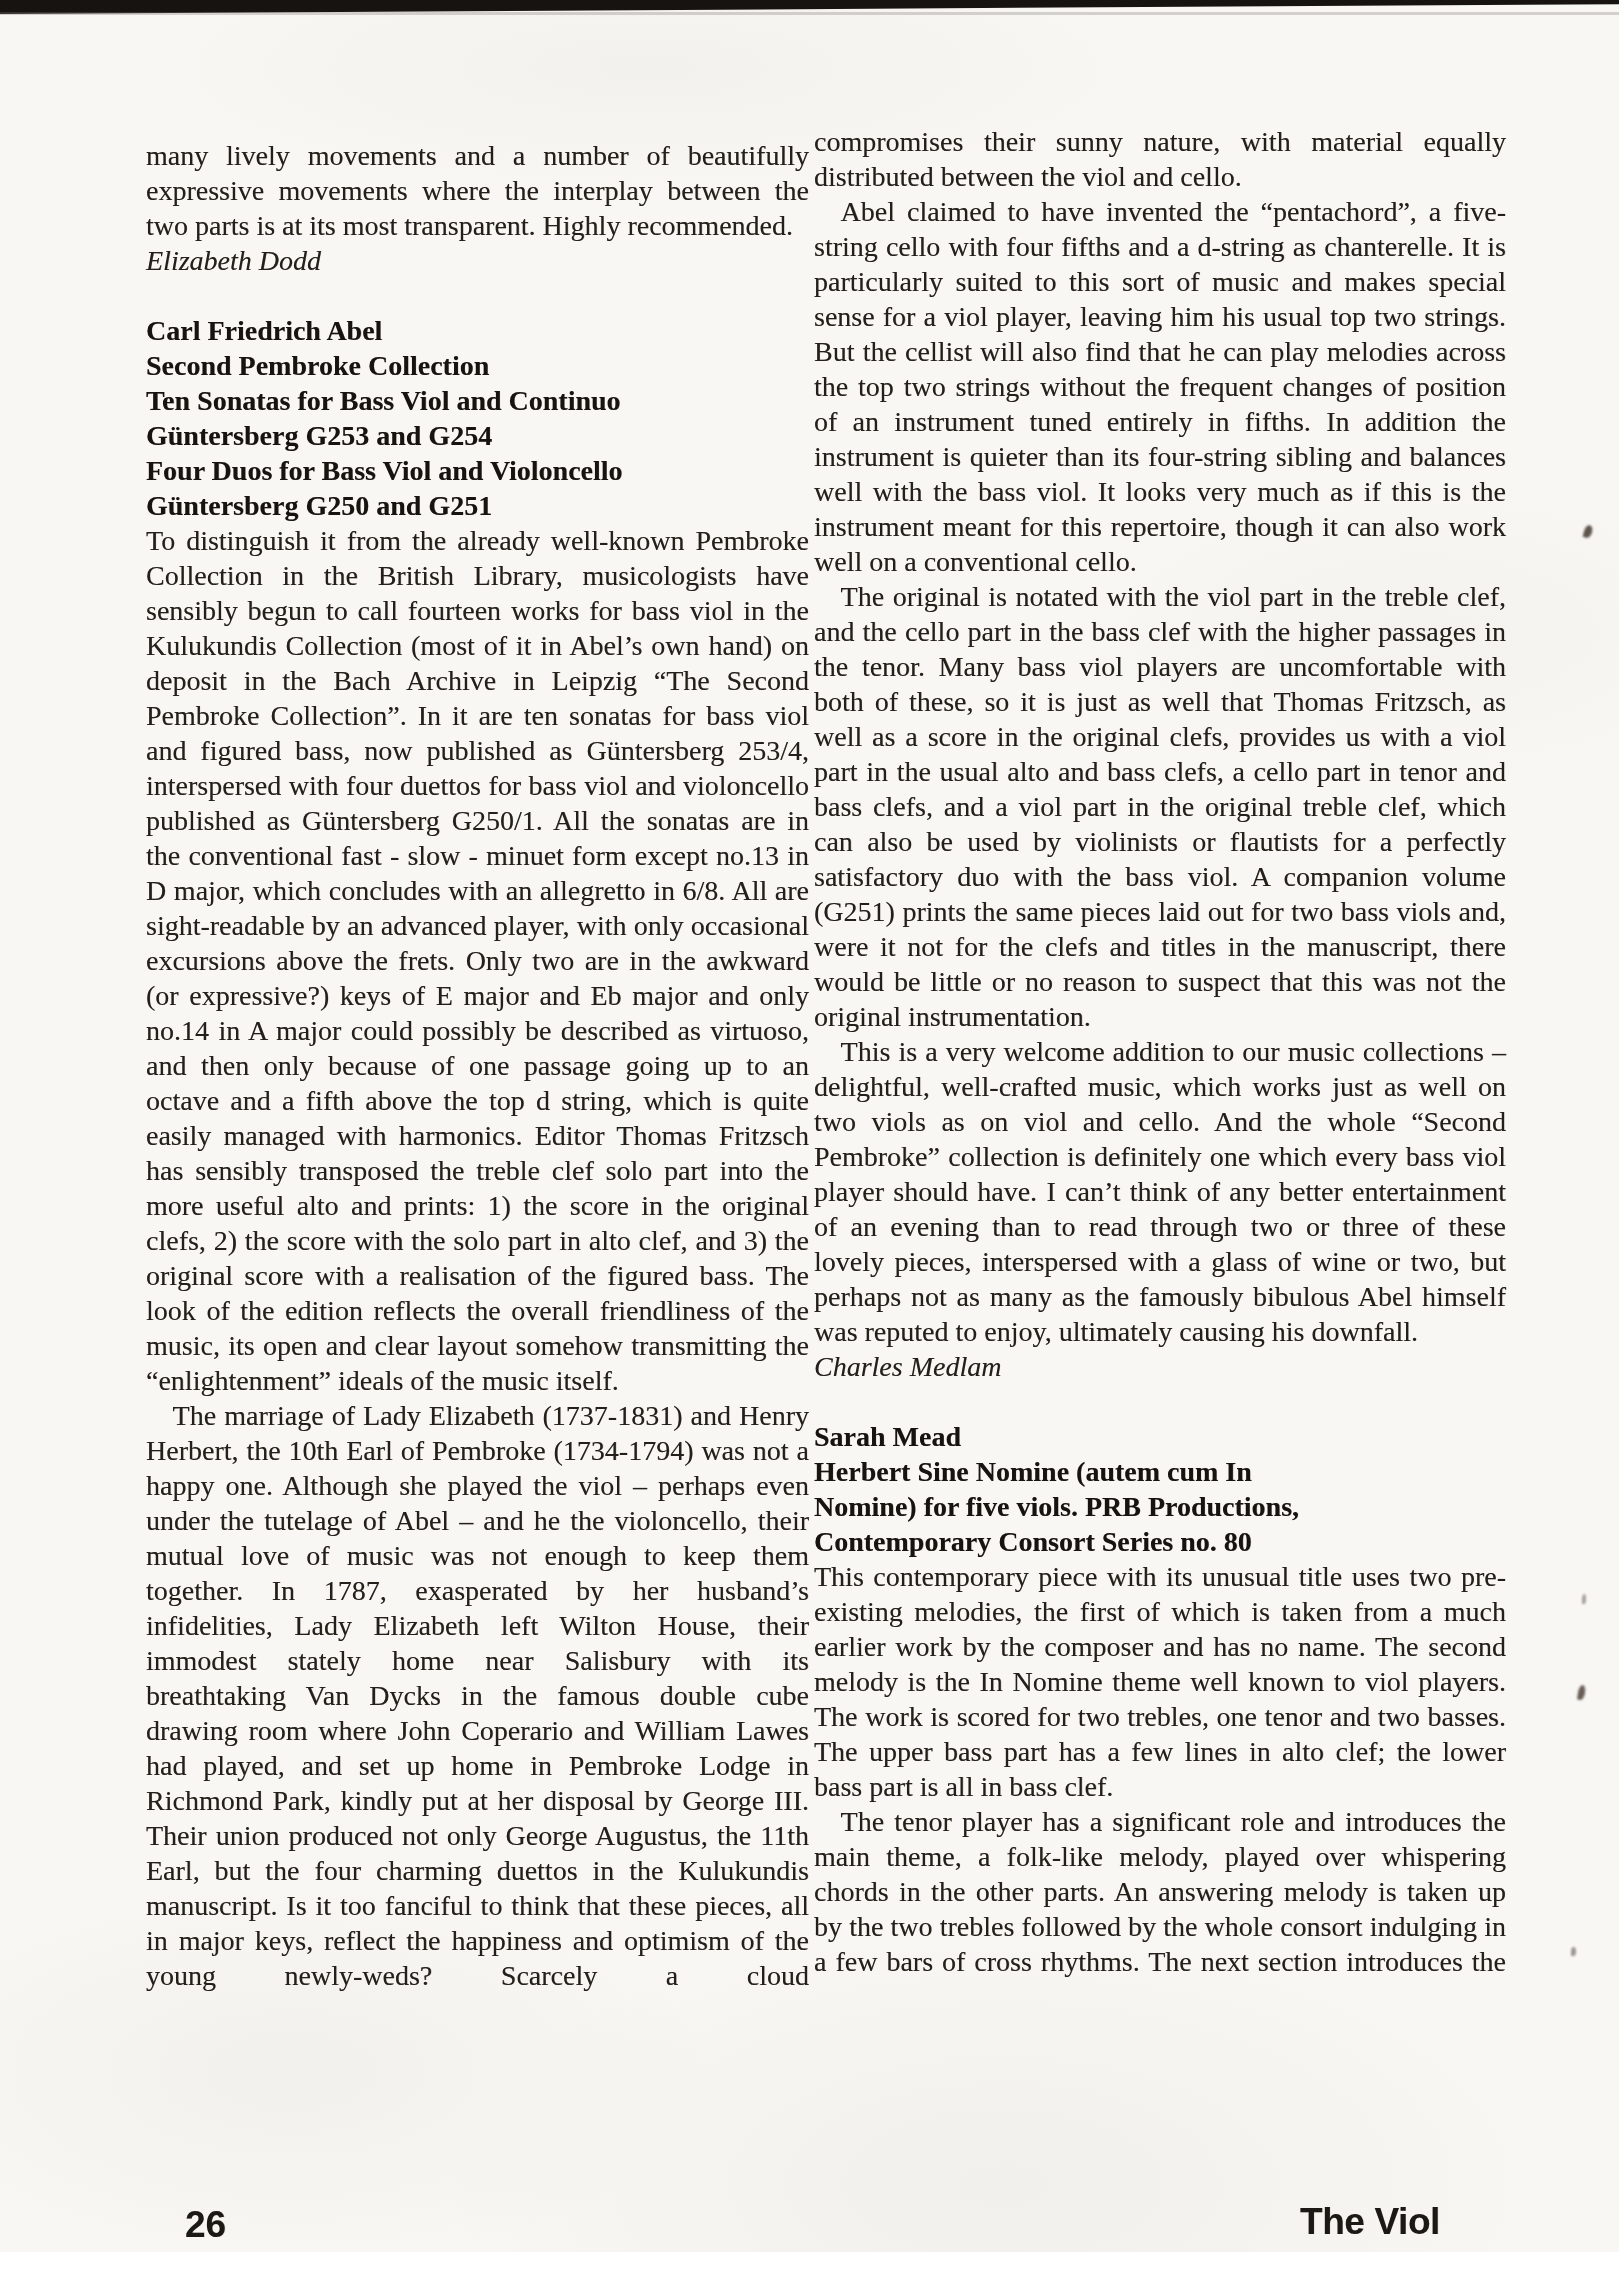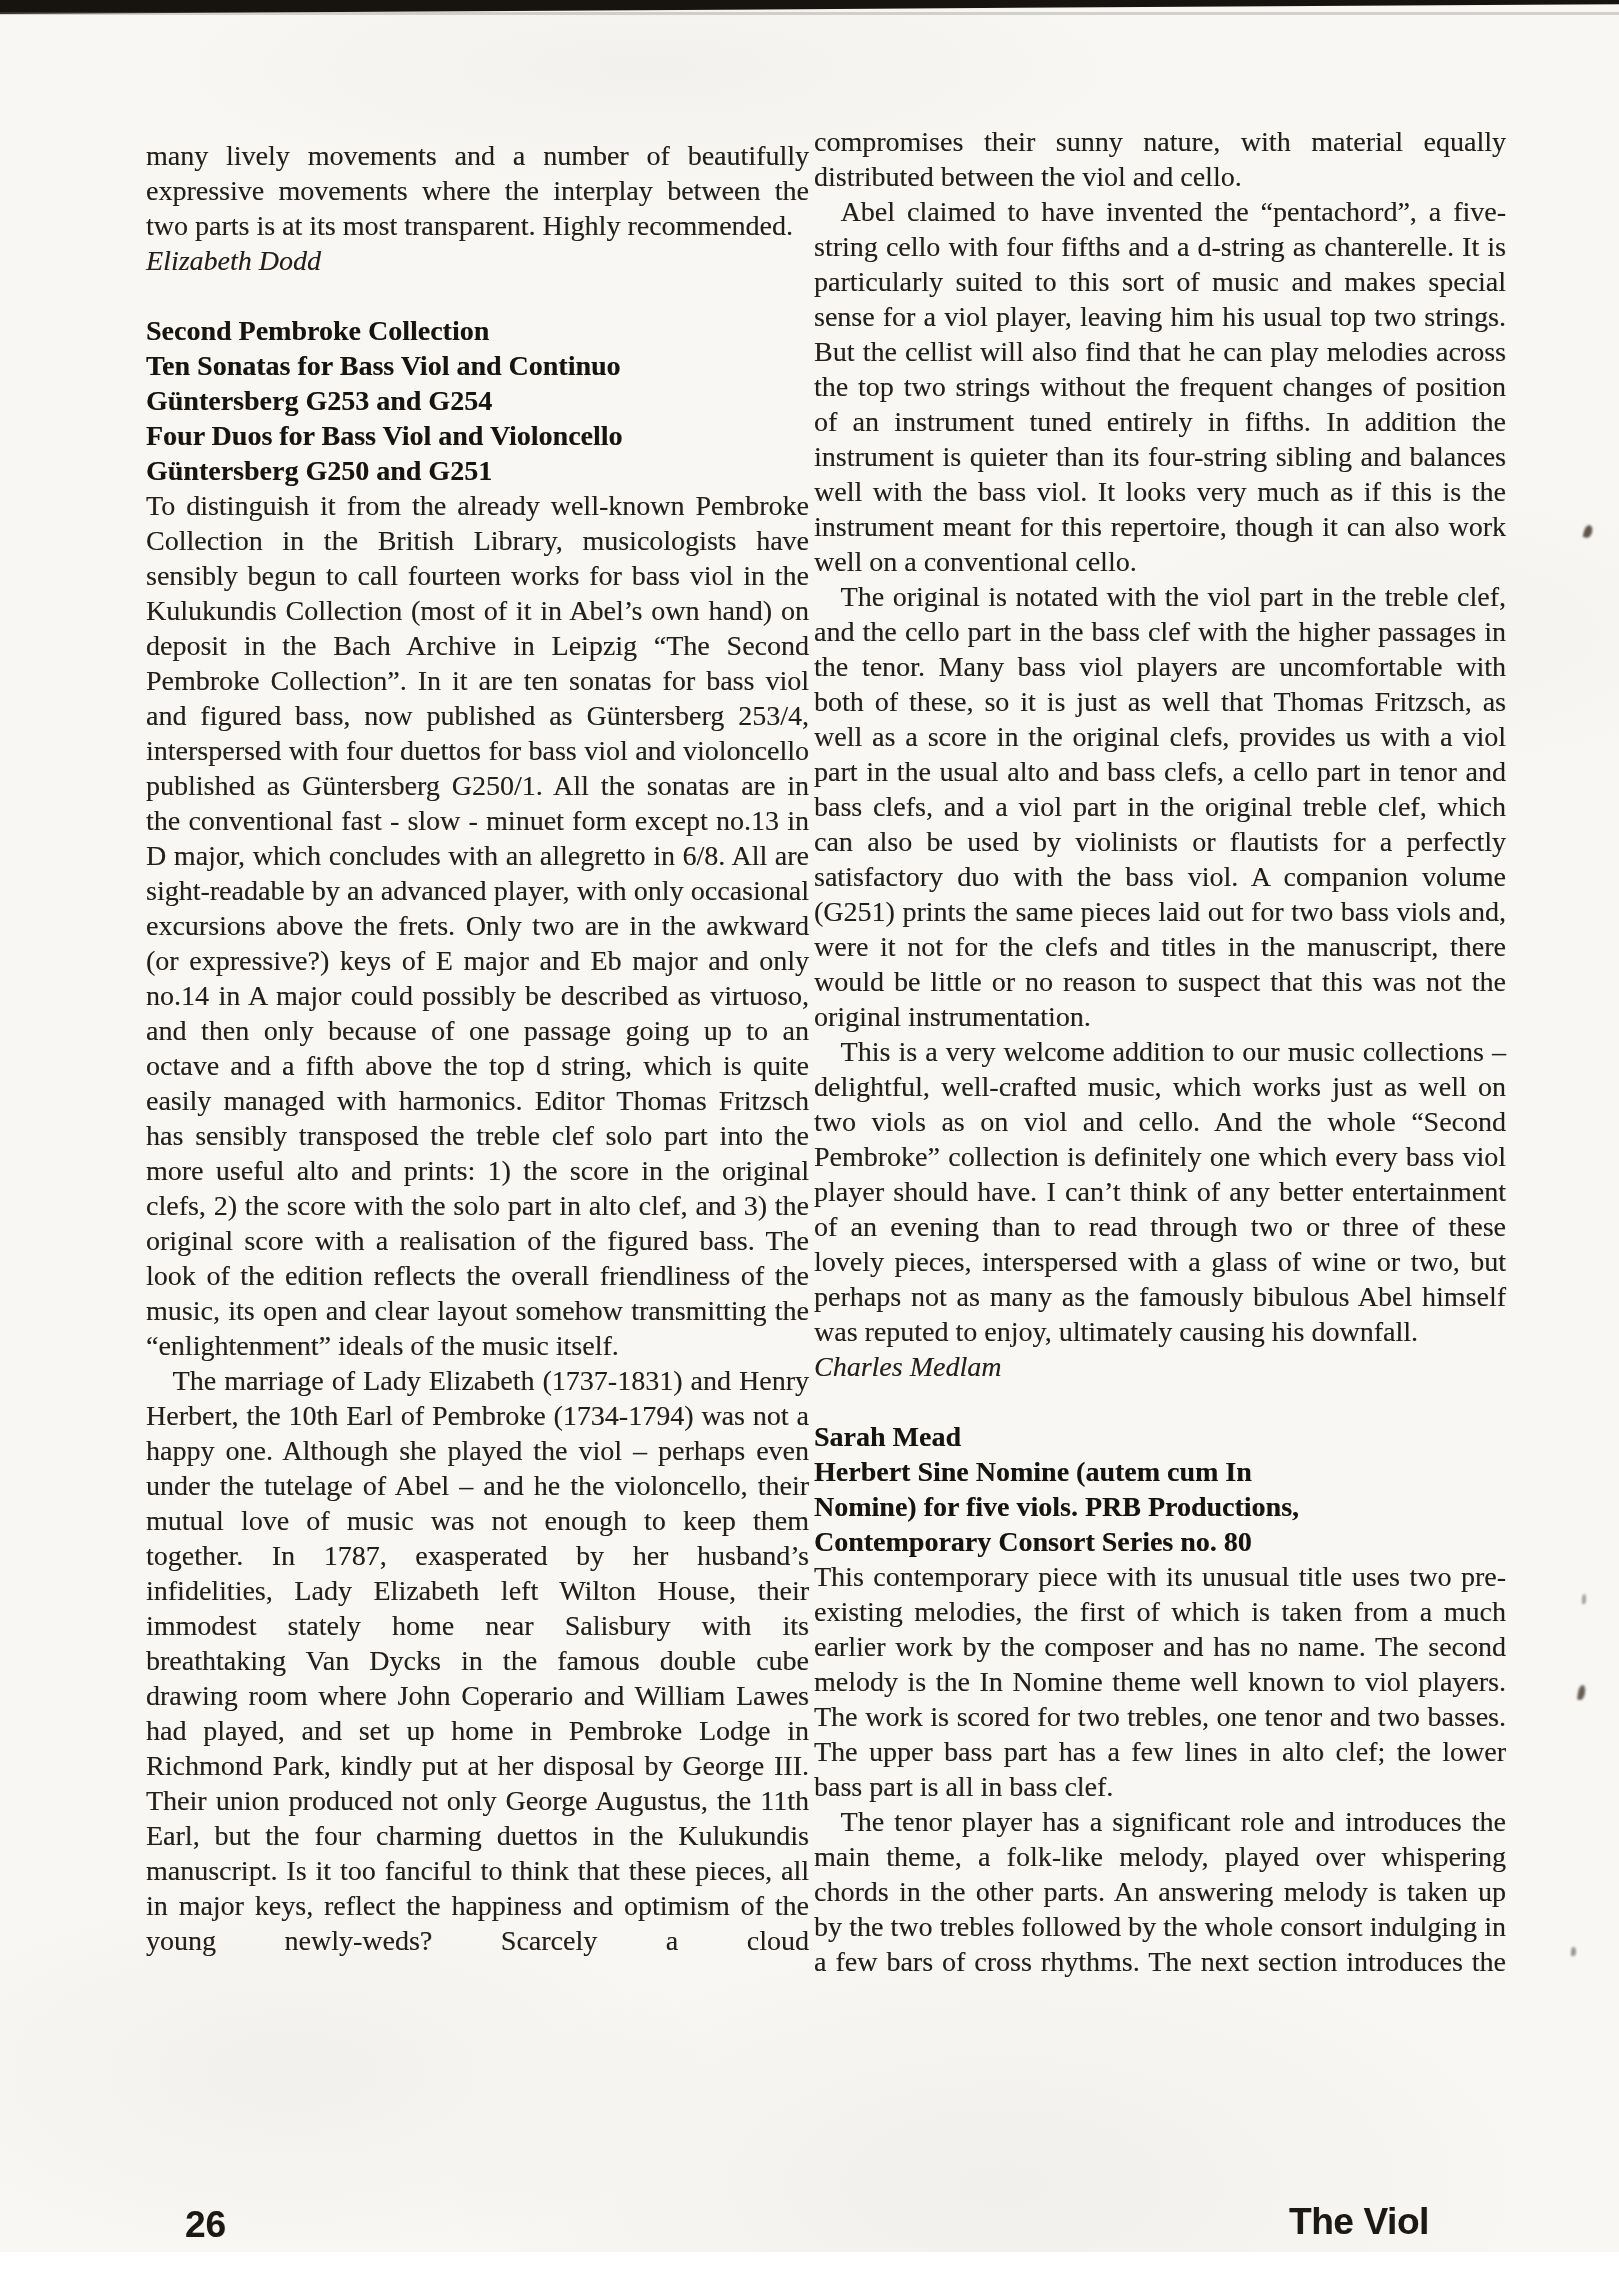--- a/index.html
+++ b/index.html
@@ -47,21 +47,21 @@
   .heading-block div { text-align: left; }
   .footer-num, .footer-journal {
     position: absolute;
     font-family: "Liberation Sans", "DejaVu Sans", sans-serif;
     font-weight: bold;
     font-size: 37px;
     color: #1c1813;
     text-shadow: 0.3px 0.3px 0.5px rgba(45, 40, 34, 0.35);
   }
   .footer-num { left: 149px; top: 2204px; margin-left: 36px; }
-  .footer-journal { right: 190px; top: 2201px; letter-spacing: -0.4px; }
+  .footer-journal { right: 179px; top: 2201px; letter-spacing: -0.4px; }
   .speck {
     position: absolute;
     background: #46392f;
     border-radius: 60% 50% 55% 10%;
     filter: blur(0.9px);
   }
   .speck-1 { left: 1584px; top: 525px;  width: 8px;  height: 13.3px; transform: rotate(14deg); opacity: 0.85; }
   .speck-2 { left: 1582px; top: 1594px; width: 3.5px;  height: 9.8px; opacity: 0.45; }
   .speck-3 { left: 1578px; top: 1685px; width: 7px;  height: 15px; transform: rotate(8deg); opacity: 0.8; }
   .speck-4 { left: 1571px; top: 1947px; width: 5.3px;  height: 8.9px; opacity: 0.5; }
@@ -71,20 +71,21 @@
 
 <div class="page">
 
   <div class="topbar"></div>
   <div class="topbar-underline"></div>
 
   <div class="col col-left">
     <p class="body">many lively movements and a number of beautifully expressive movements where the interplay between the two parts is at its most transparent. Highly recommended.</p>
     <p class="sig">Elizabeth Dodd</p>
     <div class="heading-block">
+      <div>Carl Friedrich Abel</div>
       <div>Second Pembroke Collection</div>
       <div>Ten Sonatas for Bass Viol and Continuo</div>
       <div>Güntersberg G253 and G254</div>
       <div>Four Duos for Bass Viol and Violoncello</div>
       <div>Güntersberg G250 and G251</div>
     </div>
     <p class="body">To distinguish it from the already well-known Pembroke Collection in the British Library, musicologists have sensibly begun to call fourteen works for bass viol in the Kulukundis Collection (most of it in Abel’s own hand) on deposit in the Bach Archive in Leipzig “The Second Pembroke Collection”. In it are ten sonatas for bass viol and figured bass, now published as Güntersberg 253/4, interspersed with four duettos for bass viol and violoncello published as Güntersberg G250/1. All the sonatas are in the conventional fast - slow - minuet form except no.13 in D major, which concludes with an allegretto in 6/8. All are sight-readable by an advanced player, with only occasional excursions above the frets. Only two are in the awkward (or expressive?) keys of E major and Eb major and only no.14 in A major could possibly be described as virtuoso, and then only because of one passage going up to an octave and a fifth above the top d string, which is quite easily managed with harmonics. Editor Thomas Fritzsch has sensibly transposed the treble clef solo part into the more useful alto and prints: 1) the score in the original clefs, 2) the score with the solo part in alto clef, and 3) the original score with a realisation of the figured bass. The look of the edition reflects the overall friendliness of the music, its open and clear layout somehow transmitting the “enlightenment” ideals of the music itself.</p>
     <p class="body indent pagecont">The marriage of Lady Elizabeth (1737-1831) and Henry Herbert, the 10th Earl of Pembroke (1734-1794) was not a happy one. Although she played the viol – perhaps even under the tutelage of Abel – and he the violoncello, their mutual love of music was not enough to keep them together. In 1787, exasperated by her husband’s infidelities, Lady Elizabeth left Wilton House, their immodest stately home near Salisbury with its breathtaking Van Dycks in the famous double cube drawing room where John Coperario and William Lawes had played, and set up home in Pembroke Lodge in Richmond Park, kindly put at her disposal by George III. Their union produced not only George Augustus, the 11th Earl, but the four charming duettos in the Kulukundis manuscript. Is it too fanciful to think that these pieces, all in major keys, reflect the happiness and optimism of the young newly-weds? Scarcely a cloud</p>
   </div>
 

